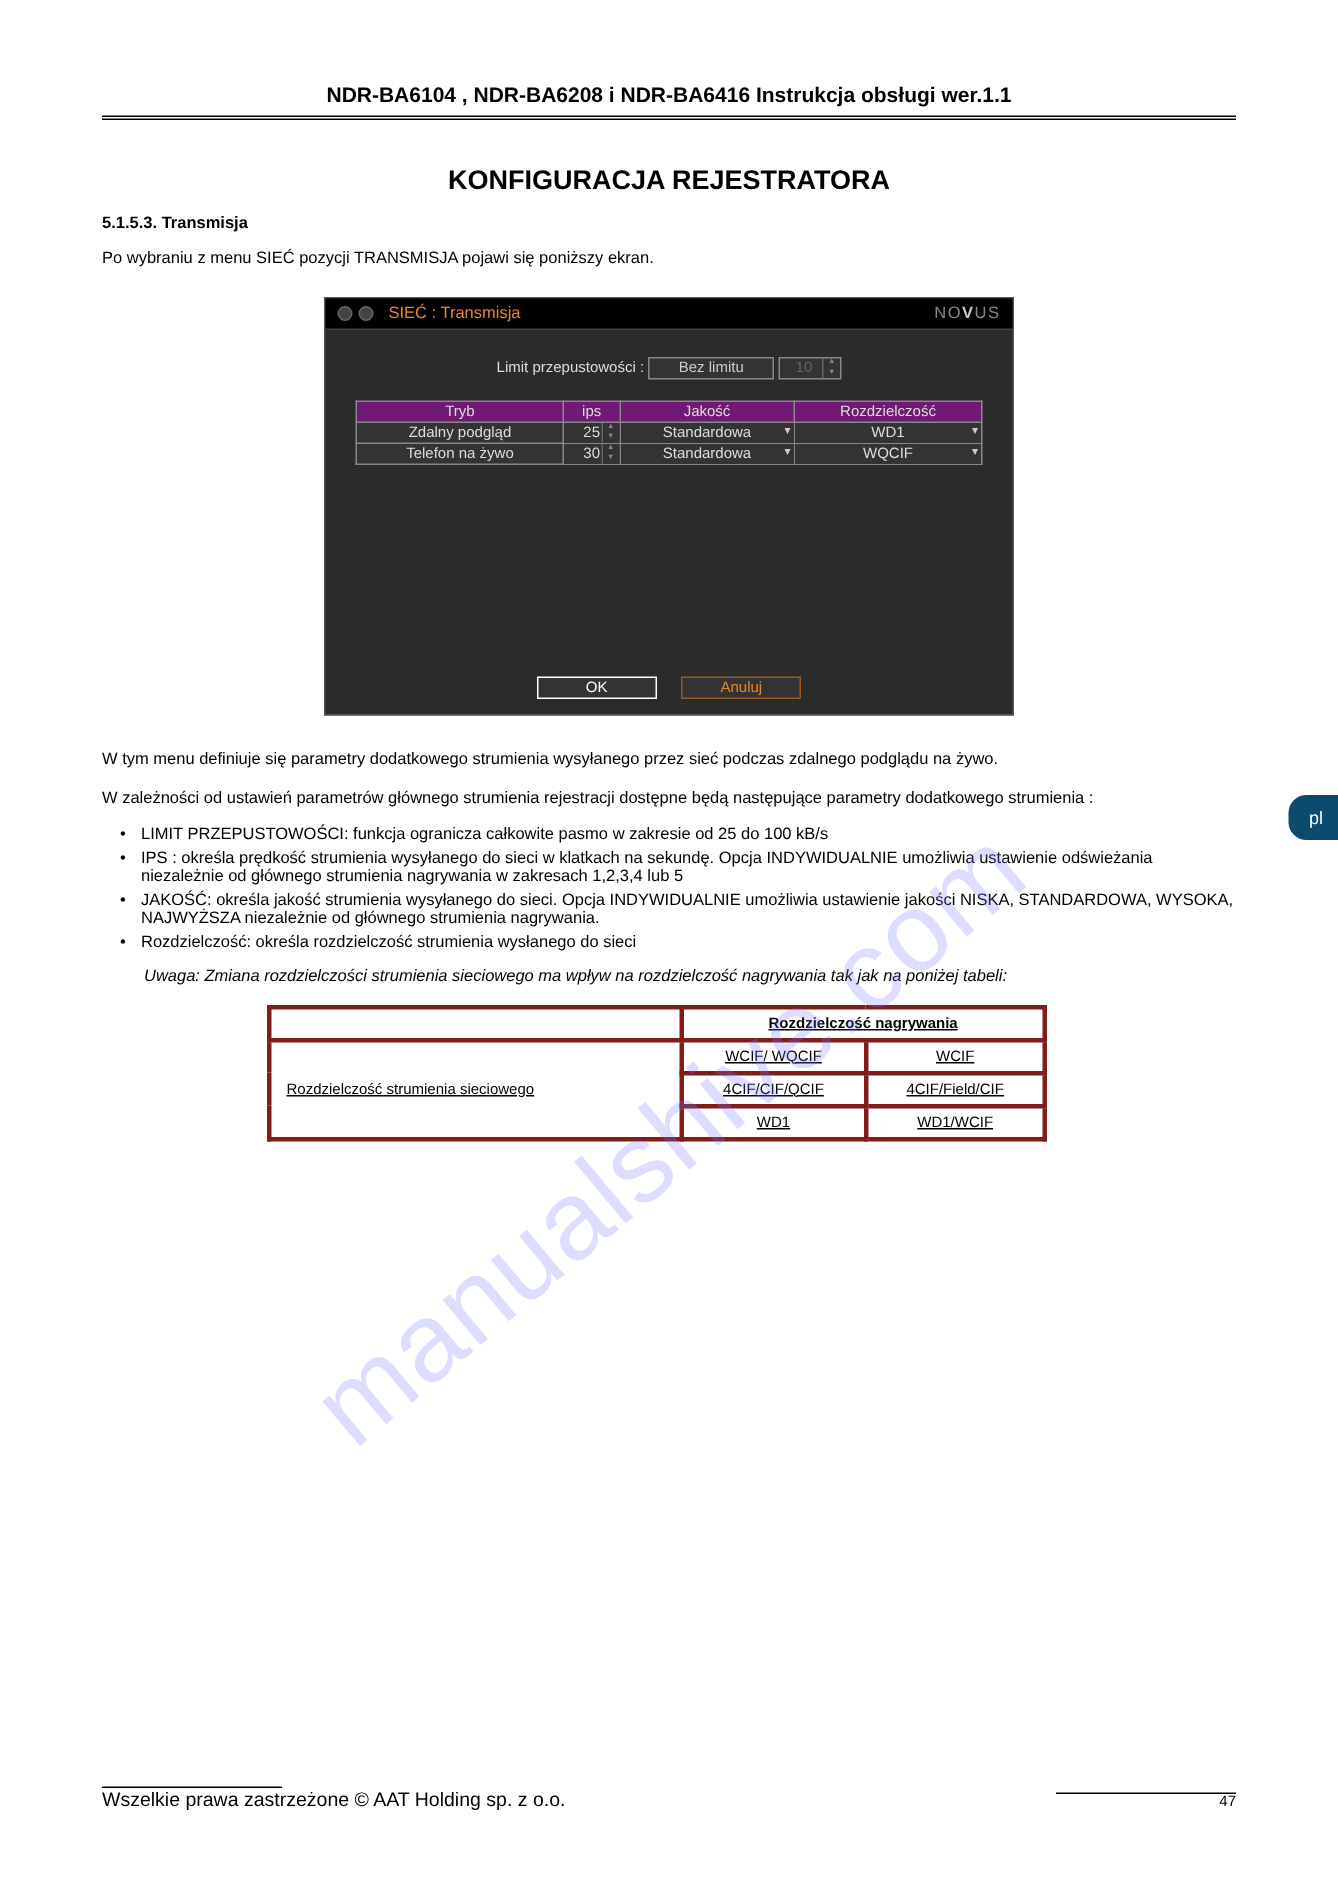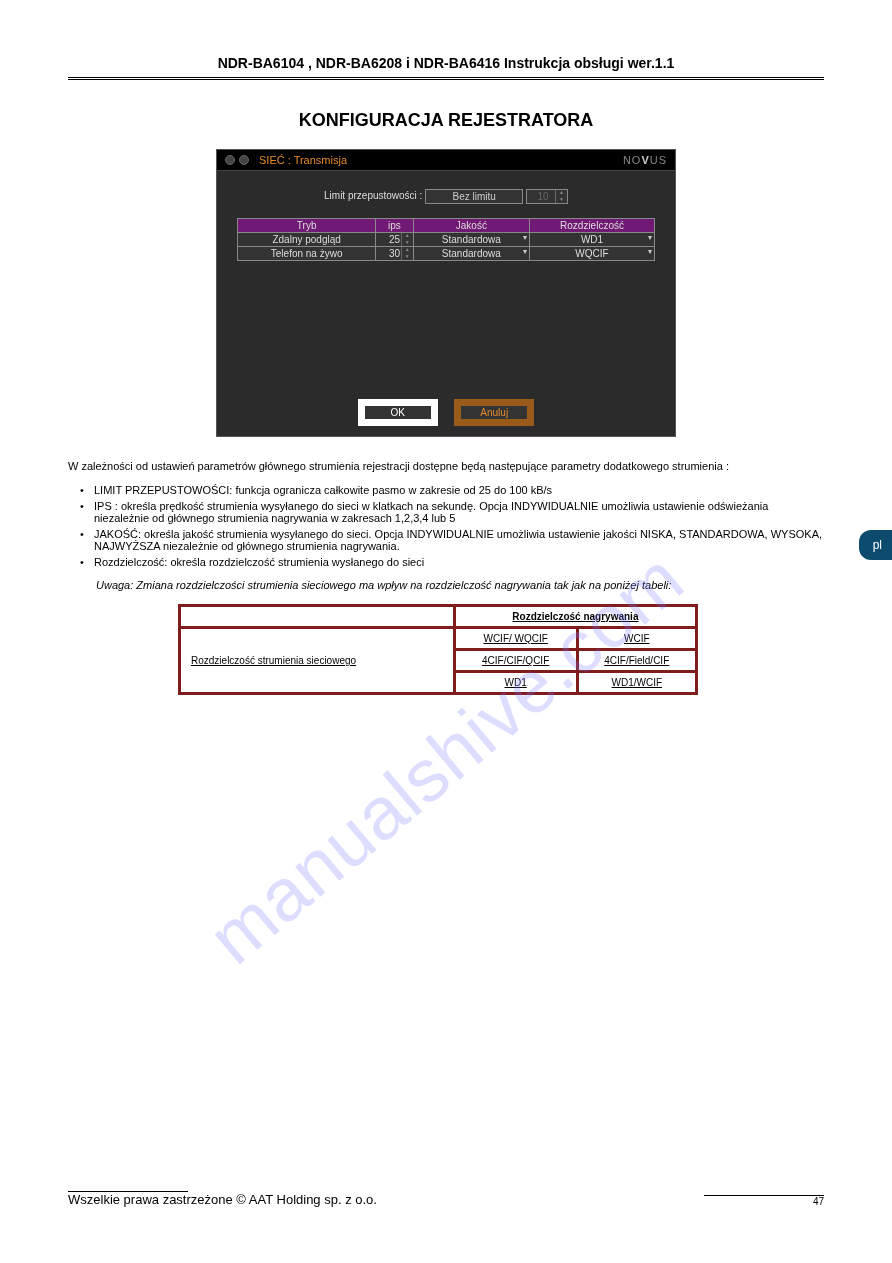--- a/index.html
+++ b/index.html
@@ -15,34 +15,34 @@
 
   .dialog { width: 460px; margin: 18px auto 22px auto; background: #2b2b2b; border: 1px solid #555; }
   .dialog-header { display: flex; align-items: center; padding: 4px 8px; background: #000000; border-bottom: 1px solid #444; }
   .hdr-btn { width: 10px; height: 10px; border-radius: 50%; background: #444; border: 1px solid #666; margin-right: 4px; }
   .dlg-title { color: #e58a2a; font-size: 11px; margin-left: 6px; flex: 1; }
   .brand { color: #888; font-size: 11px; letter-spacing: 1px; }
   .brand b { color: #ccc; }
   .dialog-body { padding: 18px 20px 10px 20px; }
   .limit-row { text-align: center; margin-bottom: 14px; font-size: 10px; color: #ddd; }
   .combo, .spin, .cell-field { display: inline-block; border: 1px solid #888; background: #333; color: #ccc; font-size: 10px; padding: 1px 6px; vertical-align: middle; }
-  .combo { width: 98px; text-align: center; }
+  .combo { width: 84px; text-align: center; }
   .spin { width: 42px; color: #666; position: relative; padding-right: 14px; }
   .spin-btns { position: absolute; right: 0; top: 0; bottom: 0; width: 12px; display: flex; flex-direction: column; }
   .spin-btns span { flex:1; font-size: 5px; line-height: 5px; text-align: center; color: #888; border-left:1px solid #666; }
   .grid { width: 100%; border-collapse: collapse; }
   .grid th, .grid td { border: 1px solid #888; font-size: 10px; color: #ddd; text-align: center; padding: 1px 4px; background:#333; }
   .grid th { background: #701a75; font-weight: normal; }
   .drop { position: relative; padding-right: 12px; }
   .drop::after { content: "▾"; position: absolute; right: 2px; top: 0; font-size: 8px; color: #ccc; }
   .spin-cell { position: relative; padding-right: 14px; }
   .spin-cell .spin-btns { border:none; }
   .dlg-space { height: 120px; }
   .dialog-footer { text-align: center; padding: 8px 0 10px 0; }
-  .btn { display: inline-block; width: 80px; border: 7px solid #ffffff; background: #333; color: #ccc; font-size: 10px; padding: 1px 0; margin: 0 6px; text-align: center; }
+  .btn { display: inline-block; width: 80px; border: 1px solid #ffffff; background: #333; color: #ccc; font-size: 10px; padding: 1px 0; margin: 0 6px; text-align: center; }
   .btn.primary { color: #fff; }
   .btn.cancel { color: #e58a2a; border-color: #9a5a1a; }
 
   .pl-tab { position: absolute; top: 530px; right: 0; background: #0c4a6e; color: #fff; font-size: 12px; padding: 8px 10px 8px 14px; border-radius: 12px 0 0 12px; }
 
   .li { display: flex; margin: 4px 0 4px 12px; font-size: 11px; }
   .li .bullet { width: 14px; }
   .li .t { flex:1; }
 
   .res-table { width: 520px; border-collapse: collapse; font-size: 10px; margin-top: 8px; margin-left: 110px; }
@@ -58,20 +58,22 @@
   .watermark { position: absolute; left: 50%; top: 60%; transform: translate(-50%,-50%) rotate(-40deg); font-size: 74px; color: rgba(120,120,255,0.25); font-weight: 400; pointer-events: none; white-space: nowrap; letter-spacing: 1px; }
 </style>
 </head>
 <body>
 
 <div class="page">
   <div class="page-title">NDR-BA6104 , NDR-BA6208 i NDR-BA6416 Instrukcja obsługi wer.1.1</div>
   <div class="double-rule"></div>
   <div class="section-heading">KONFIGURACJA REJESTRATORA</div>
 
+  <div class="sub-heading">5.1.5.3. Transmisja</div>
+  <div class="body-text">Po wybraniu z menu SIEĆ pozycji TRANSMISJA pojawi się poniższy ekran.</div>
 
   <div class="dialog">
     <div class="dialog-header">
       <div class="hdr-btn"></div>
       <div class="hdr-btn"></div>
       <div class="dlg-title">SIEĆ : Transmisja</div>
       <div class="brand"><span>NO</span><b>V</b><span>US</span></div>
     </div>
     <div class="dialog-body">
       <div class="limit-row">
@@ -114,20 +116,21 @@
       </tbody>
         </table>
       <div class="dlg-space"></div>
     </div>
     <div class="dialog-footer">
       <span class="btn primary">OK</span>
       <span class="btn cancel">Anuluj</span>
     </div>
   </div>
 
+  <div class="body-text">W tym menu definiuje się parametry dodatkowego strumienia wysyłanego przez sieć podczas zdalnego podglądu na żywo.</div>
   <div class="body-text">W zależności od ustawień parametrów głównego strumienia rejestracji dostępne będą następujące parametry dodatkowego strumienia :</div>
 
   <div class="li">
       <div class="bullet">•</div>
       <div class="t">LIMIT PRZEPUSTOWOŚCI: funkcja ogranicza całkowite pasmo w zakresie od 25 do 100 kB/s</div>
     </div>
   <div class="li">
       <div class="bullet">•</div>
       <div class="t">IPS : określa prędkość strumienia wysyłanego do sieci w klatkach na sekundę. Opcja INDYWIDUALNIE umożliwia ustawienie odświeżania niezależnie od głównego strumienia nagrywania w zakresach 1,2,3,4 lub 5</div>
     </div>

